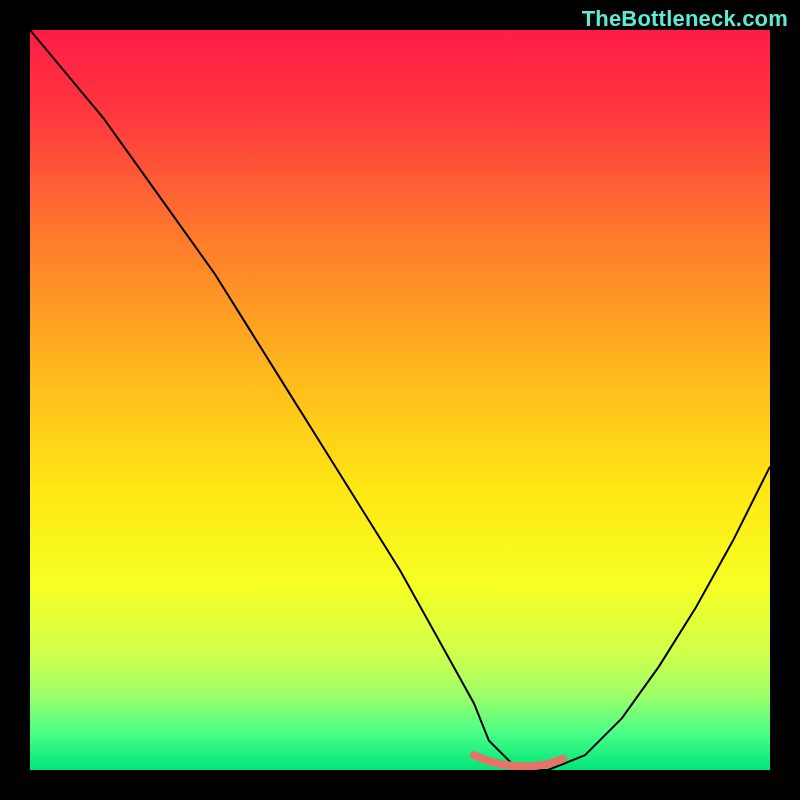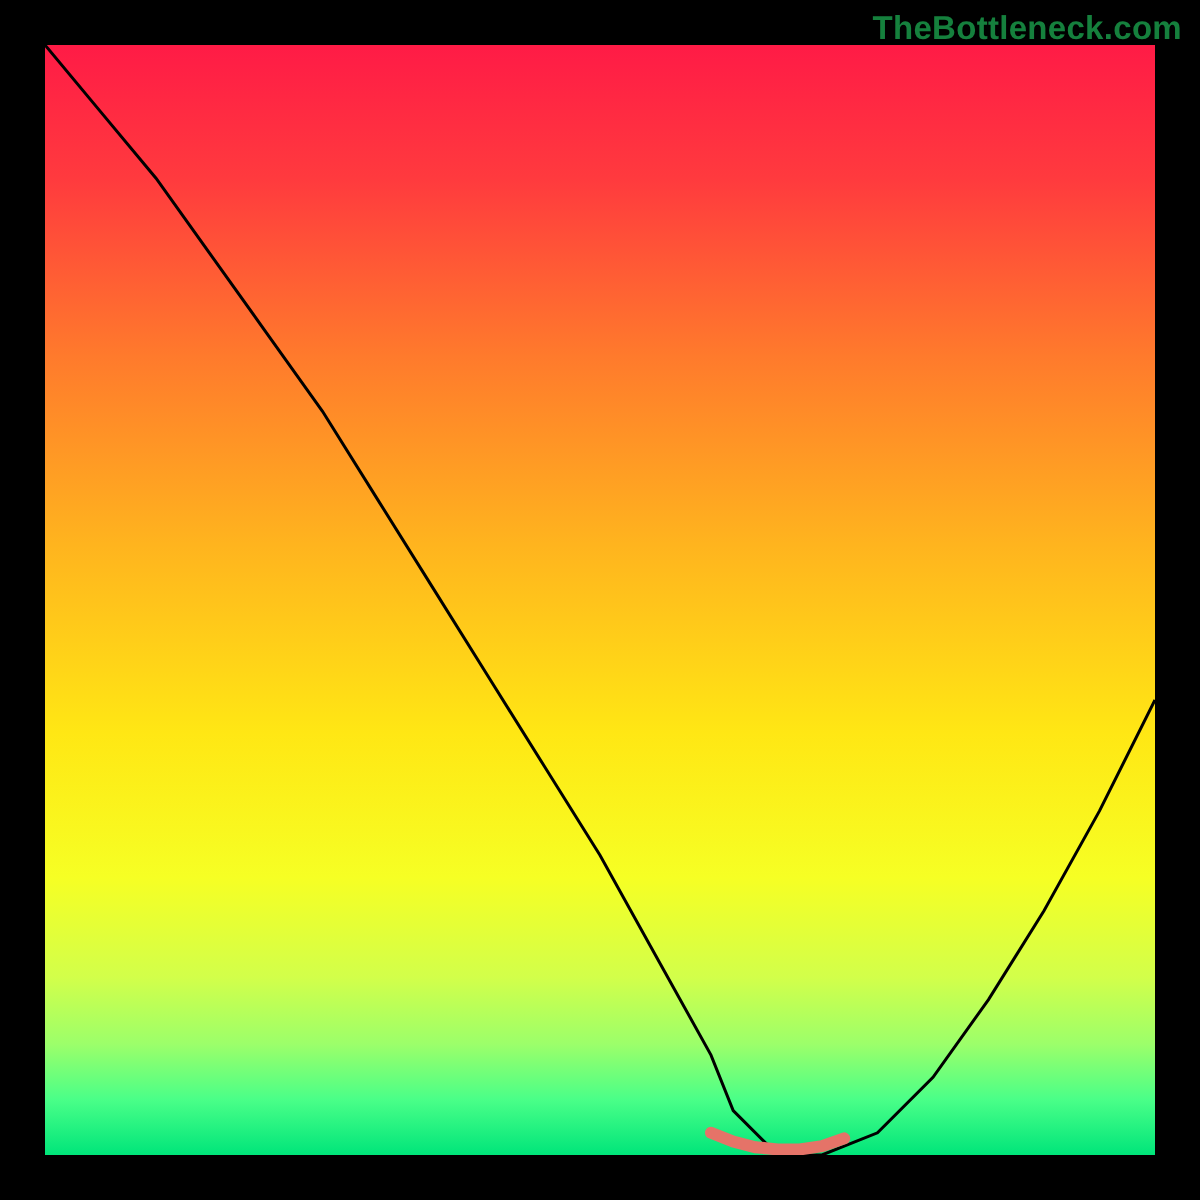--- a/index.html
+++ b/index.html
@@ -10,21 +10,21 @@
     height: 800px;
     background: #000;
   }
   .watermark {
     position: absolute;
     top: 6px;
     right: 12px;
     font-family: Arial, Helvetica, sans-serif;
     font-size: 22px;
     font-weight: bold;
-    color: #15803d;
+    color: #5eead4;
     letter-spacing: 0.2px;
     z-index: 10;
   }
   .plot-area {
     position: absolute;
     left: 30px;
     top: 30px;
     width: 740px;
     height: 740px;
     overflow: hidden;

